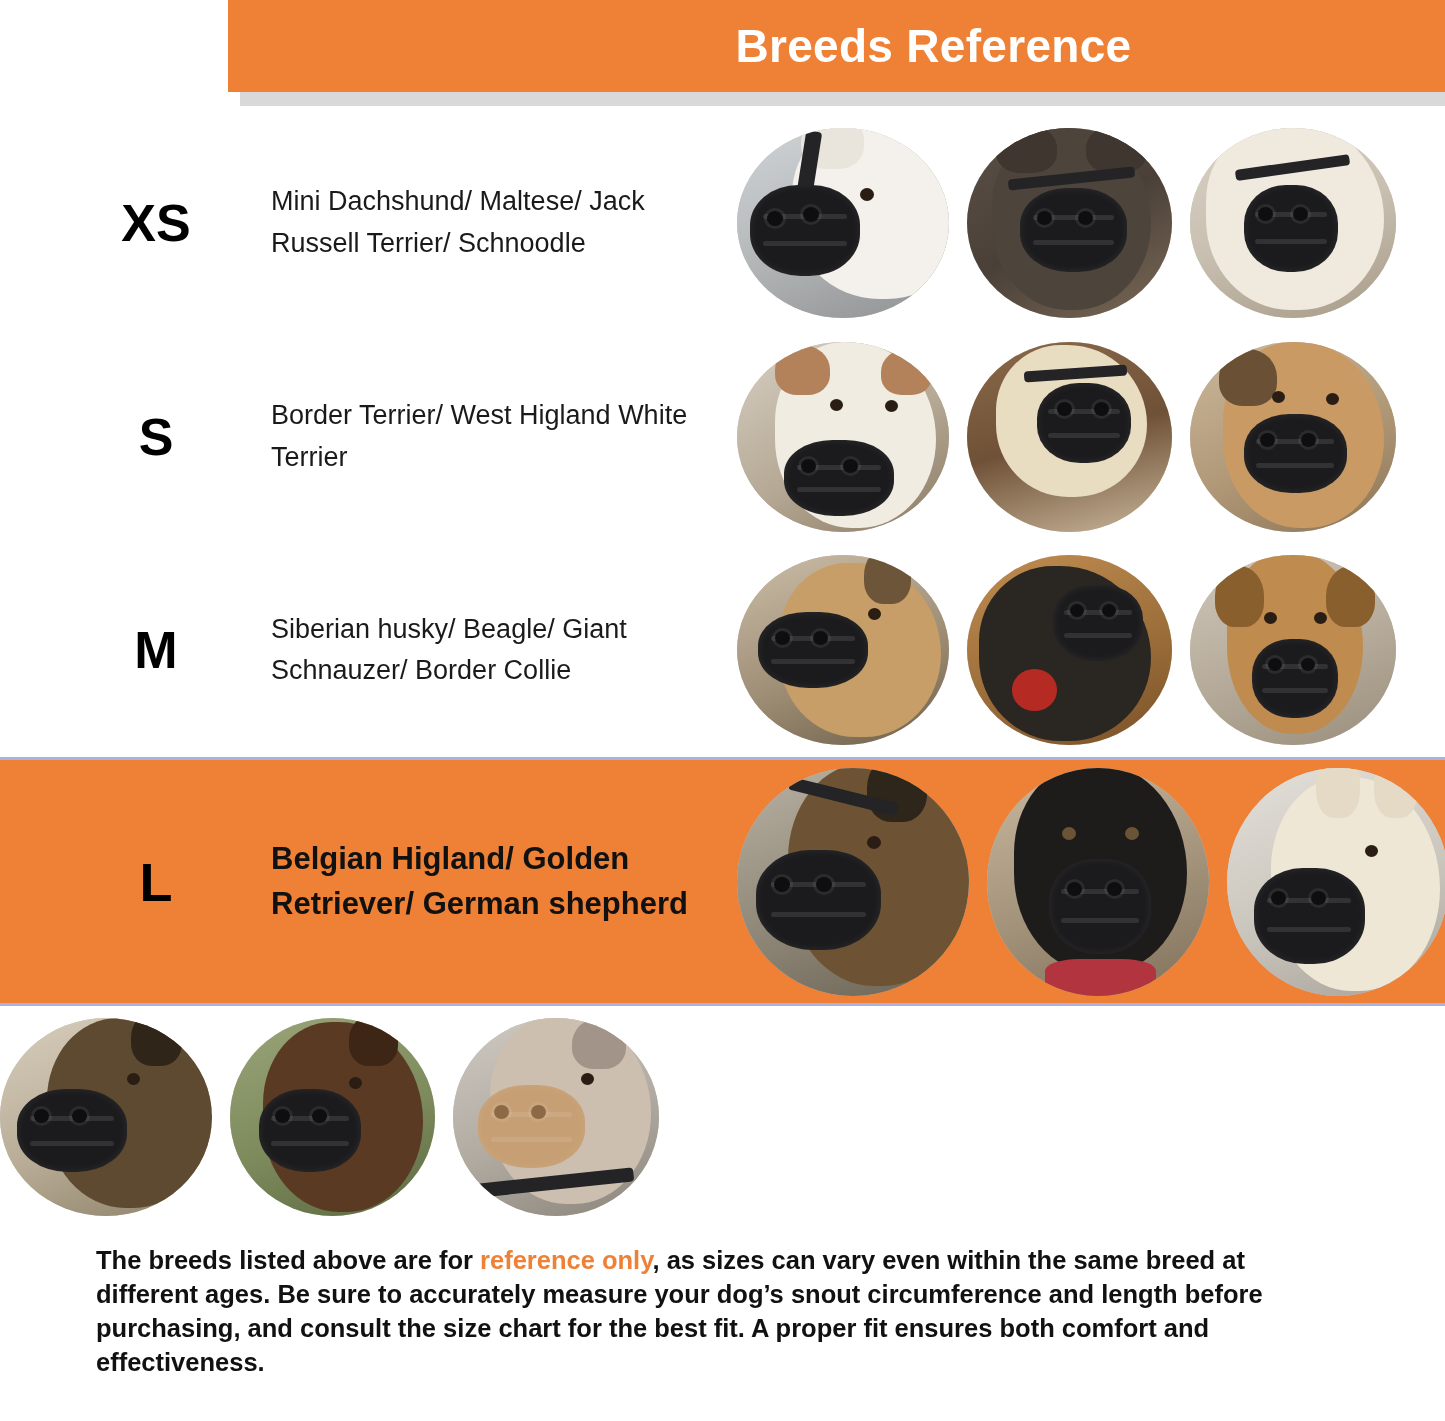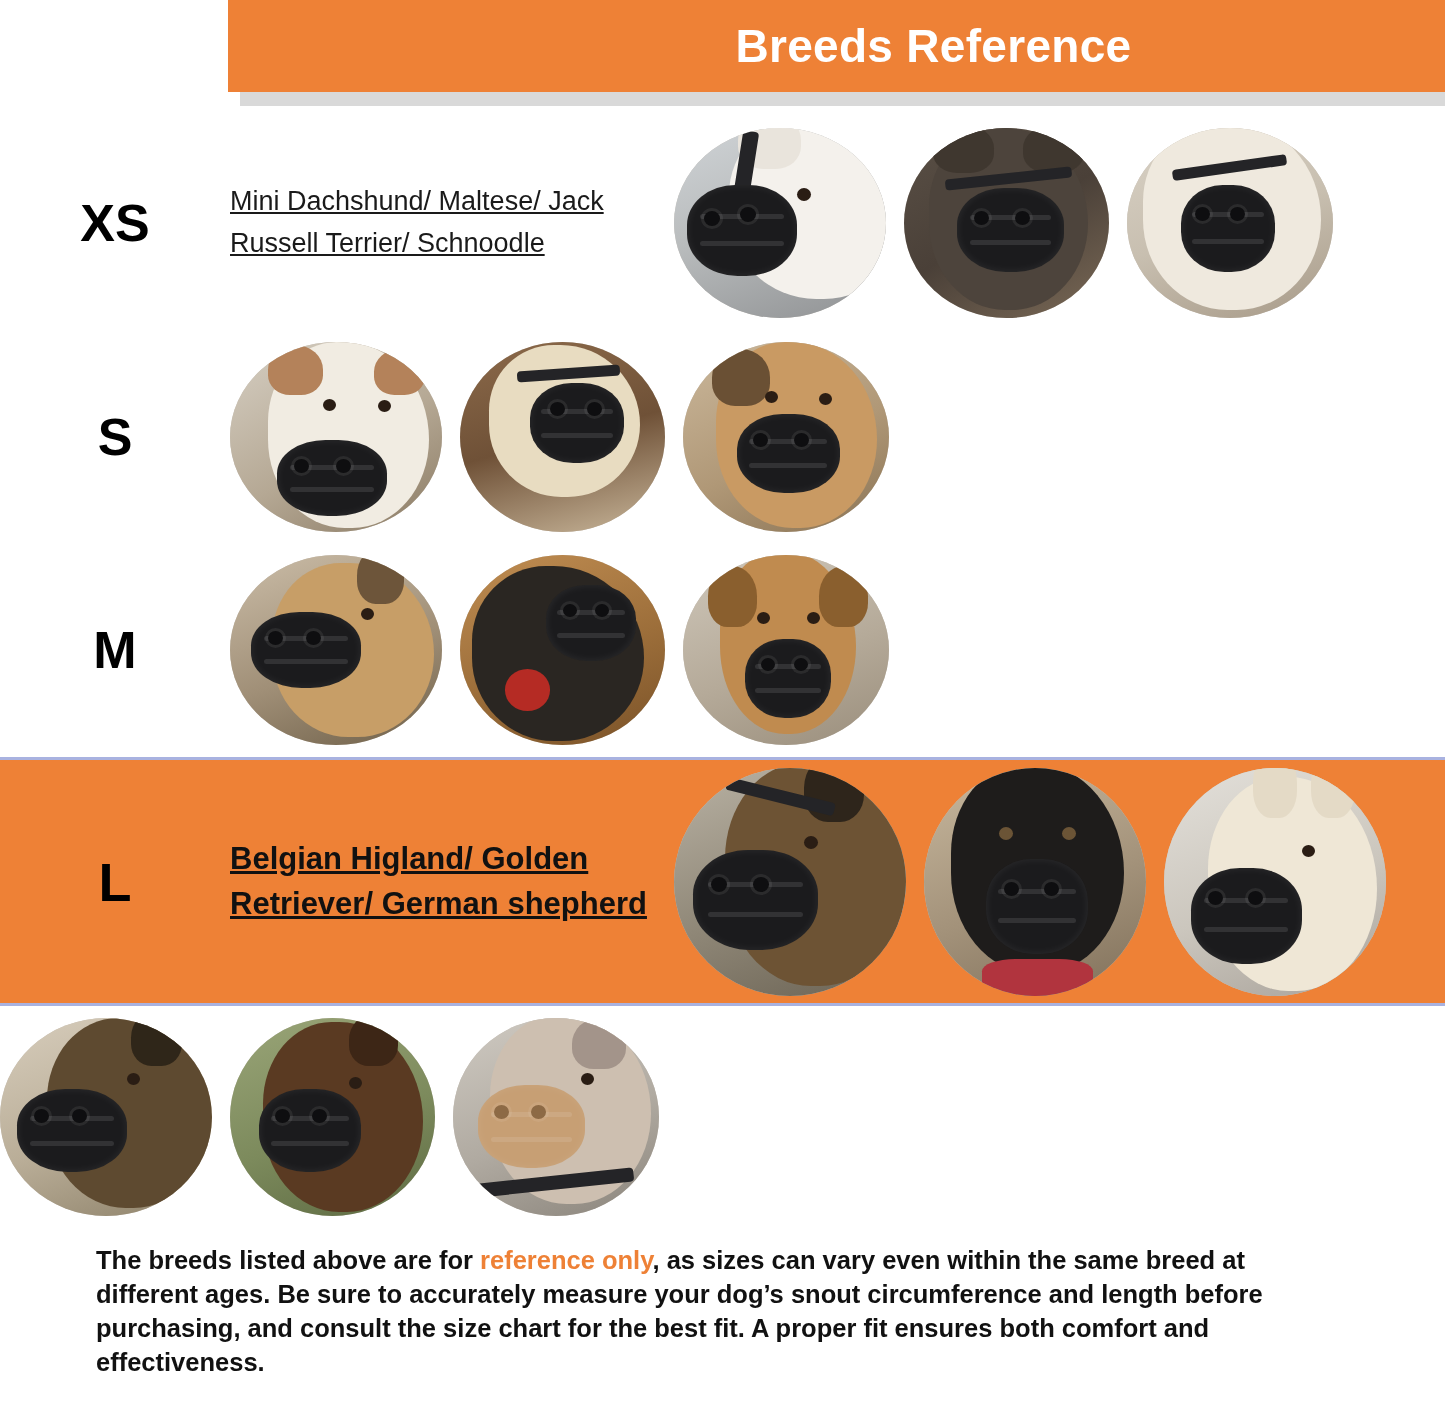--- a/index.html
+++ b/index.html
@@ -63,32 +63,32 @@
     border-bottom: 3px solid #a9b2e0;
   }
   .size-cell {
     width: 230px;
     flex: 0 0 230px;
     text-align: center;
     font-size: 52px;
     font-weight: bold;
     color: #000000;
     line-height: 1;
+    margin-left: 41px;
   }
   .row.highlight .size-cell {
     font-size: 54px;
   }
   .breeds-cell {
     flex: 0 0 440px;
     width: 440px;
     font-size: 27px;
     line-height: 1.52;
     color: #1a1a1a;
-    padding-right: 4px;
-    text-decoration: underline;
+    padding-right: 26px;
   }
   .row.highlight .breeds-cell {
     font-size: 31px;
     font-weight: bold;
     line-height: 1.45;
     color: #111111;
   }
   .photos-cell {
     flex: 1 1 auto;
     display: flex;
@@ -209,20 +209,21 @@
         <div class="hole" style="left:33%;top:42%;width:15px;height:14px;"></div>
         <div class="hole" style="left:50%;top:42%;width:15px;height:14px;"></div>
         <div class="strap" style="left:22%;top:18%;width:56%;height:11px;transform:rotate(-8deg);"></div>
       </div>
 
     </div>
   </div>
 
   <div class="row" style="height:213px;">
     <div class="size-cell">S</div>
+    <div class="breeds-cell">Border Terrier/ West Higland White Terrier</div>
     <div class="photos-cell">
 
       <div class="photo" style="width:212px;height:190px;">
         <div class="bg" style="background:linear-gradient(150deg,#d6cfc3 0%,#b5a894 55%,#8a7a63 100%);"></div>
         <div class="dogbody" style="left:18%;top:0%;width:76%;height:98%;background:#f1ece2;"></div>
         <div class="ear" style="left:18%;top:2%;width:26%;height:26%;background:#b4825a;"></div>
         <div class="ear" style="left:68%;top:4%;width:24%;height:24%;background:#b4825a;"></div>
         <div class="eye" style="left:44%;top:30%;width:13px;height:12px;"></div>
         <div class="eye" style="left:70%;top:31%;width:13px;height:12px;"></div>
         <div class="muzzle-basket" style="left:22%;top:52%;width:52%;height:40%;"></div>
@@ -248,20 +249,21 @@
         <div class="muzzle-basket" style="left:26%;top:38%;width:50%;height:42%;"></div>
         <div class="hole" style="left:34%;top:48%;width:15px;height:14px;"></div>
         <div class="hole" style="left:54%;top:48%;width:15px;height:14px;"></div>
       </div>
 
     </div>
   </div>
 
   <div class="row" style="height:214px;">
     <div class="size-cell">M</div>
+    <div class="breeds-cell">Siberian husky/ Beagle/ Giant Schnauzer/ Border Collie</div>
     <div class="photos-cell">
 
       <div class="photo" style="width:212px;height:190px;">
         <div class="bg" style="background:linear-gradient(160deg,#cbbda8 0%,#a08f77 55%,#6f6049 100%);"></div>
         <div class="dogbody" style="left:20%;top:4%;width:76%;height:92%;background:#c79e67;"></div>
         <div class="ear" style="left:60%;top:-4%;width:22%;height:30%;background:#6d553a;"></div>
         <div class="eye" style="left:62%;top:28%;width:13px;height:12px;"></div>
         <div class="muzzle-basket" style="left:10%;top:30%;width:52%;height:40%;"></div>
         <div class="hole" style="left:18%;top:40%;width:15px;height:14px;"></div>
         <div class="hole" style="left:36%;top:40%;width:15px;height:14px;"></div>

